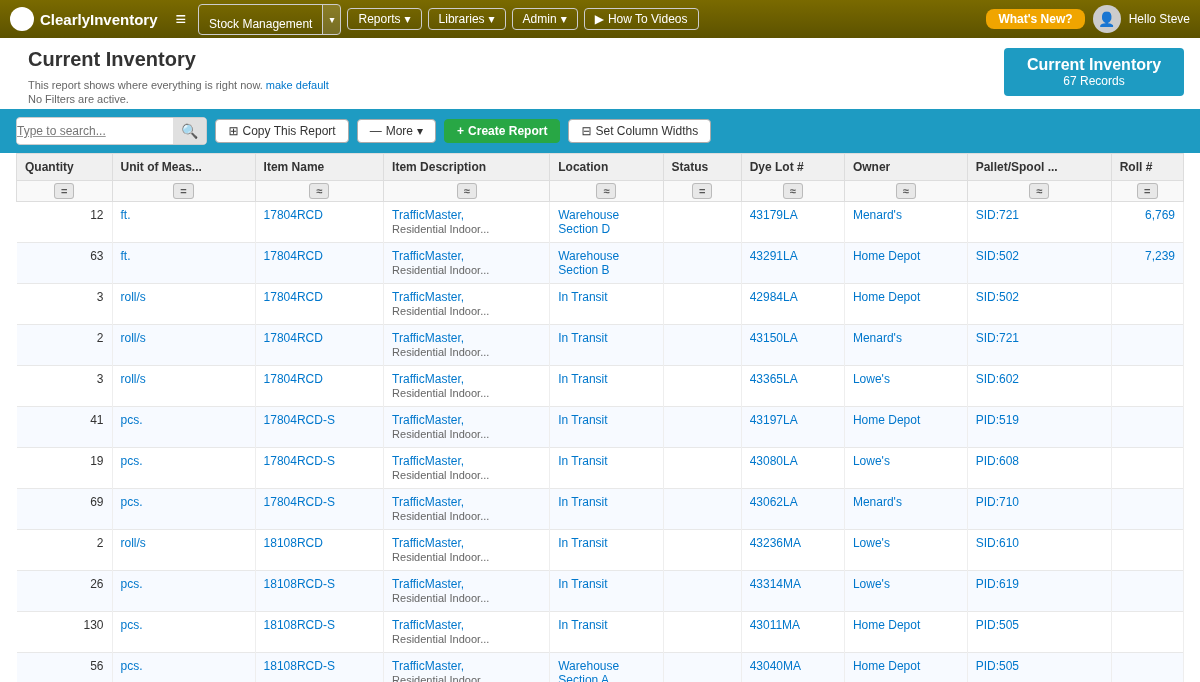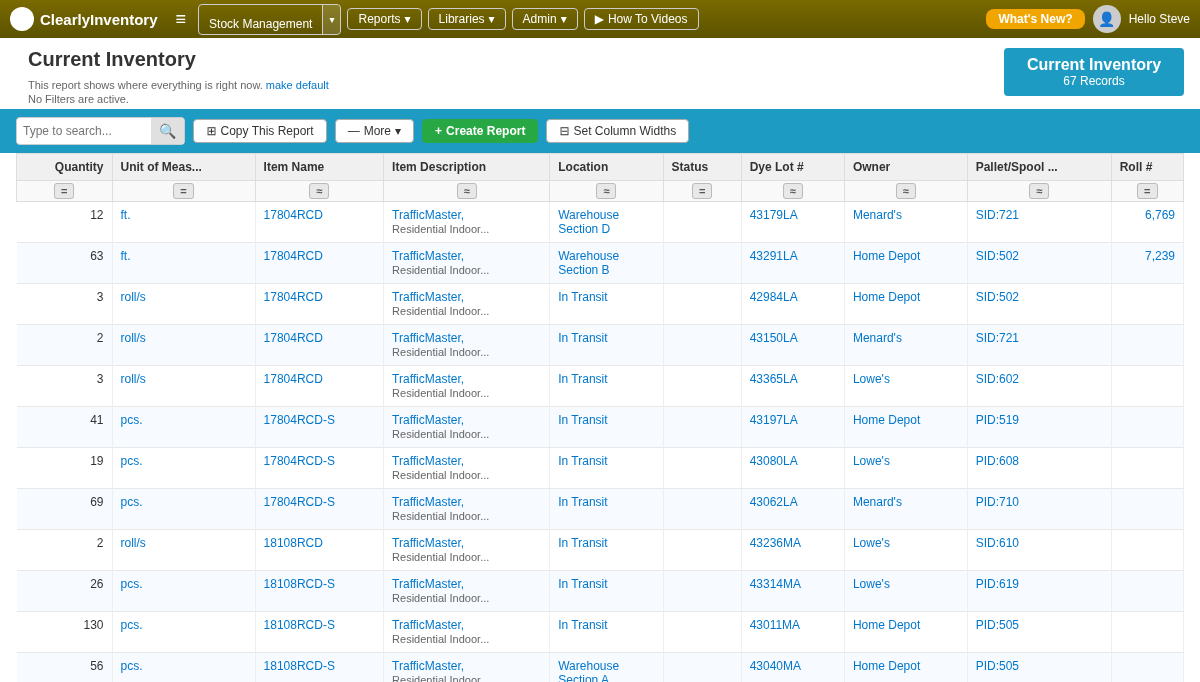--- a/index.html
+++ b/index.html
@@ -133,24 +133,25 @@
       display: flex;
       align-items: center;
       background: #fff;
       border-radius: 4px;
       overflow: hidden;
       border: 1px solid #ccc;
     }
     .search-input {
       border: none;
       outline: none;
-      padding: 5px 6px;
+      padding: 5px 0;
       font-size: 12px;
-      width: 134px;
+      width: 156px;
       color: #999;
+      text-decoration: underline;
     }
     .search-btn {
       background: #e0e0e0;
       border: none;
       padding: 5px 8px;
       cursor: pointer;
       font-size: 14px;
     }
     .toolbar-btn {
       background: #fff;
@@ -182,21 +183,21 @@
     }
     thead tr.col-headers th {
       background: #f0f0f0;
       border: 1px solid #ddd;
       padding: 6px 8px;
       text-align: left;
       font-weight: bold;
       color: #333;
       white-space: nowrap;
     }
-    thead tr.col-headers th:first-child { text-align: right; }
+    thead tr.col-headers th:first-child { text-align: left; }
     thead tr.filter-row th {
       background: #f9f9f9;
       border: 1px solid #ddd;
       padding: 3px 4px;
     }
     .filter-icon {
       background: #e8e8e8;
       border: 1px solid #bbb;
       border-radius: 3px;
       padding: 1px 6px;

